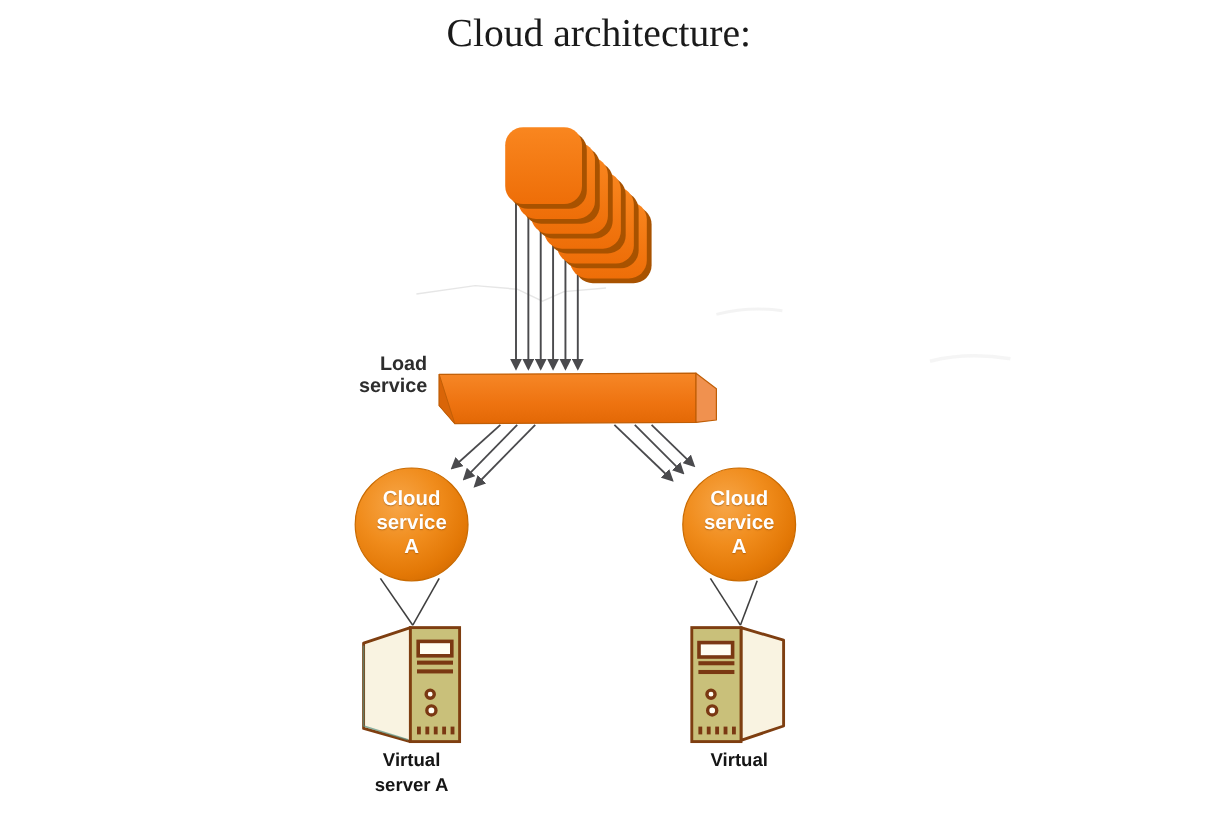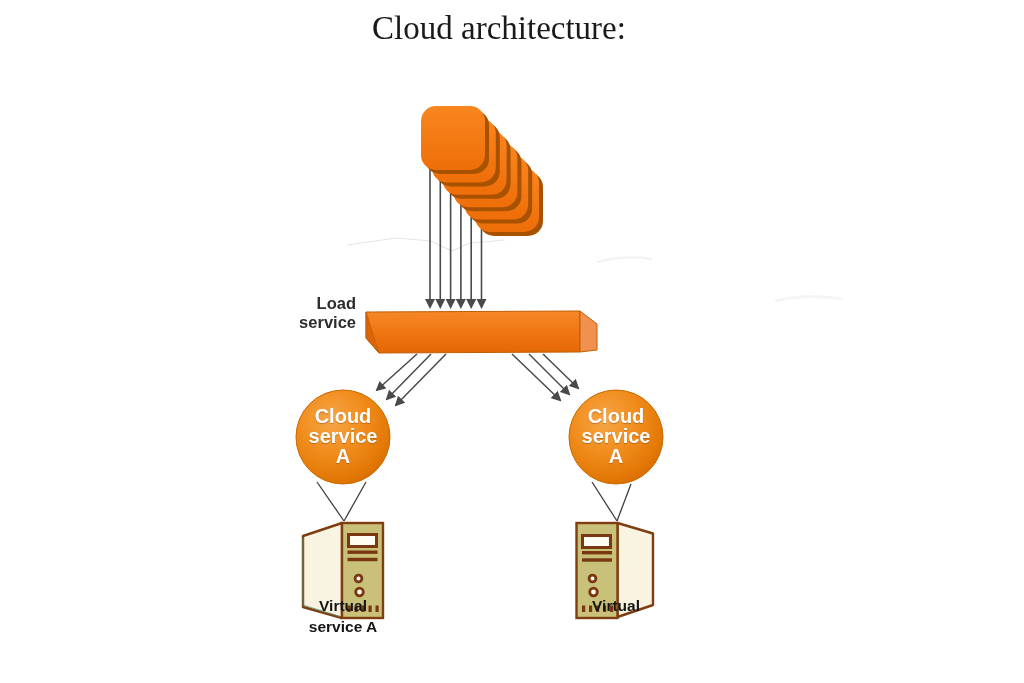--- a/index.html
+++ b/index.html
@@ -12,27 +12,27 @@
     text-align:center;font-family:"Liberation Serif",serif;
     font-size:33px;line-height:1.22;color:#1a1a1a;white-space:nowrap;
   }
   svg.layer{position:absolute;left:0;top:0;}
   .lb-label{
     position:absolute;left:240px;top:294px;width:116px;text-align:right;
     font-weight:bold;font-size:16.5px;line-height:19px;color:#2d2d2d;
   }
   .svc-label{
     position:absolute;width:120px;top:406px;text-align:center;color:#ffffff;
-    font-weight:bold;font-size:20px;line-height:20px;
+    font-weight:bold;font-size:17px;line-height:20px;
     text-shadow:0 1px 1px rgba(120,60,0,0.45);
   }
   .svc-left{left:283px;}
   .svc-right{left:556px;}
   .vs-label{
-    position:absolute;width:150px;top:595px;text-align:center;
+    position:absolute;width:150px;top:623px;text-align:center;
     font-weight:bold;font-size:15.5px;line-height:21px;color:#151515;
   }
   .vs-left{left:268px;}
   .vs-right{left:541px;}
 </style>
 </head>
 <body>
 
 <div class="stage">
 
@@ -161,20 +161,20 @@
   </div>
 
   <div class="svc-label svc-right">
     <div>Cloud</div>
     <div>service</div>
     <div>A</div>
   </div>
 
   <div class="vs-label vs-left">
     <div>Virtual</div>
-    <div>service A</div>
+    <div>server A</div>
   </div>
 
   <div class="vs-label vs-right">
     <div>Virtual</div>
   </div>
 
 </div>
 
 </body></html>

